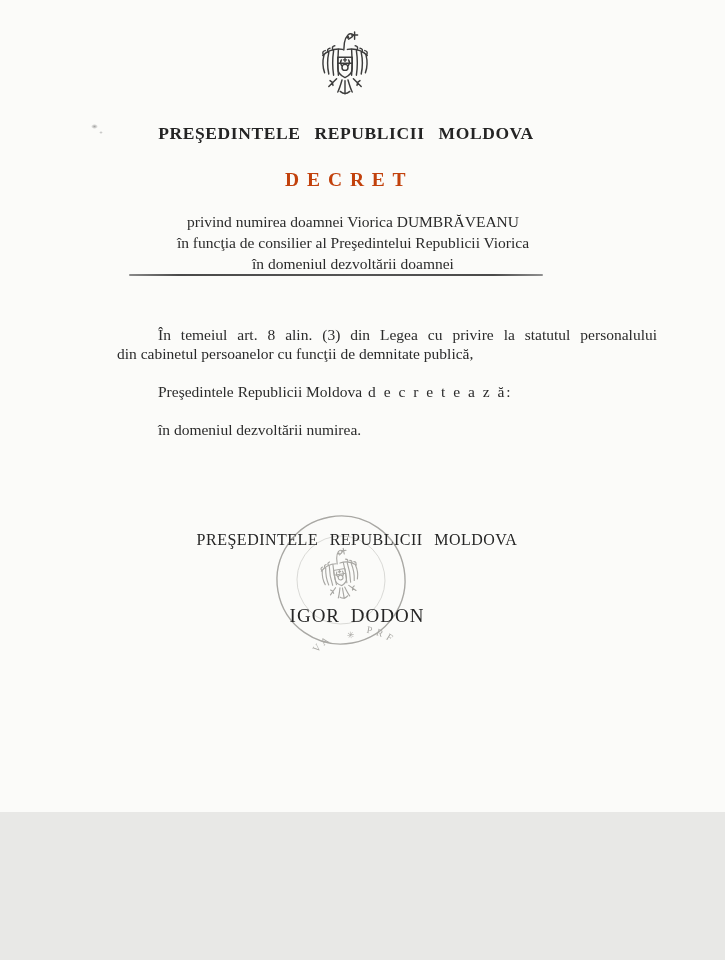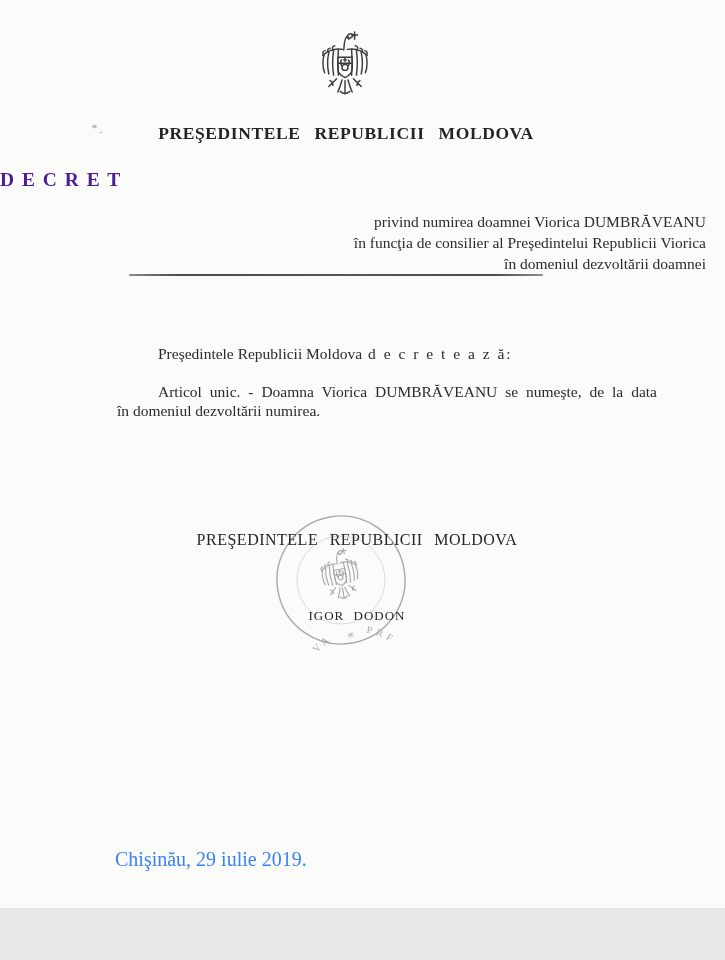--- a/index.html
+++ b/index.html
@@ -1,46 +1,47 @@
 <!DOCTYPE html>
 <html><head>
 <meta charset="utf-8">
 <style>
   html,body{margin:0;padding:0;background:#e8e8e6;}
   .page{
     position:relative;
-    width:725px;height:908px;
+    width:725px;height:812px;
     margin:0 auto;
     background:#fbfbf9;
     font-family:"Liberation Serif","DejaVu Serif",serif;
     color:#2d2d2d;
     overflow:hidden;
   }
   .abs{position:absolute;}
 
   
   .top-arms{left:313px;top:29px;width:64px;height:78px;color:#3c3c3c;}
 
   
   .institution{
     left:0;top:123px;width:692px;
     text-align:center;
     font-weight:bold;font-size:17.5px;line-height:20px;
     letter-spacing:.6px;word-spacing:9px;color:#242424;
   }
   .decree-title{
     left:0;top:169px;width:692px;
+    text-align:center;
     font-weight:bold;font-size:19.5px;line-height:22px;
-    letter-spacing:1.5px;color:#4c1d95;
+    letter-spacing:1.5px;color:#c2410c;
   }
   .subject{
     left:0;top:211px;width:706px;
     font-size:15.5px;line-height:21px;color:#2b2b2b;
   }
-  .subject div{text-align:right;}
+  .subject div{text-align:center;}
   .head-rule{
     left:129px;top:274px;width:414px;height:2px;
     background:linear-gradient(90deg,#8a8a8a,#4a4a4a 12%,#555 55%,#4a4a4a 88%,#909090);
     border-radius:1px;
   }
 
   
   .body-text{
     left:117px;top:325px;width:540px;
     font-size:15.5px;line-height:19px;color:#2b2b2b;
@@ -53,21 +54,21 @@
   .spaced-word{letter-spacing:2px;margin-left:6px;text-align:right;}
 
   
   .sig-title{
     left:0;top:530px;width:714px;z-index:3;
     text-align:center;font-size:16px;line-height:19px;
     letter-spacing:.5px;word-spacing:7px;color:#262626;
   }
   .sig-name{
     left:0;top:606px;width:714px;z-index:3;
-    text-align:center;font-size:13px;line-height:19px;
+    text-align:center;font-size:19px;line-height:19px;
     letter-spacing:1px;word-spacing:5px;color:#262626;
   }
   .seal{
     left:274px;top:513px;width:134px;height:134px;z-index:1;
     transform:rotate(-10deg);
     color:#a5a4a0;opacity:.95;
   }
 
   
   .footer{
@@ -141,28 +142,29 @@
   <div class="abs subject">
       <div>privind numirea doamnei Viorica DUMBRĂVEANU</div>
       <div>în funcţia de consilier al Preşedintelui Republicii Viorica</div>
       <div>în domeniul dezvoltării doamnei</div>
     </div>
 
   <div class="abs head-rule"></div>
 
   <div class="abs body-text">
     <div class="para">
+        <div>În temeiul art. 8 alin. (3) din Legea cu privire la statutul personalului</div>
+        <div>din cabinetul persoanelor cu funcţii de demnitate publică,</div>
       </div>
 
     <div class="para-decree">
       <span>Preşedintele Republicii Moldova</span><span class="spaced-word">d e c r e t e a z ă:</span>
     </div>
 
     <div class="para">
-        <div>Articol unic. - Doamna Viorica DUMBRĂVEANU se numeşte, de la data</div>
         <div>în domeniul dezvoltării numirea.</div>
       </div>
   </div>
 
   <svg class="abs seal" viewBox="0 0 134 134">
     <defs>
       <path id="ringpath" d="M 67,121 A 54,54 0 1 1 66.99,121"></path>
     </defs>
     <circle cx="67" cy="67" r="64" fill="none" stroke="currentColor" stroke-width="1.4"></circle>
     <circle cx="67" cy="67" r="44" fill="none" stroke="currentColor" stroke-width="0.7" opacity="0.55"></circle>

